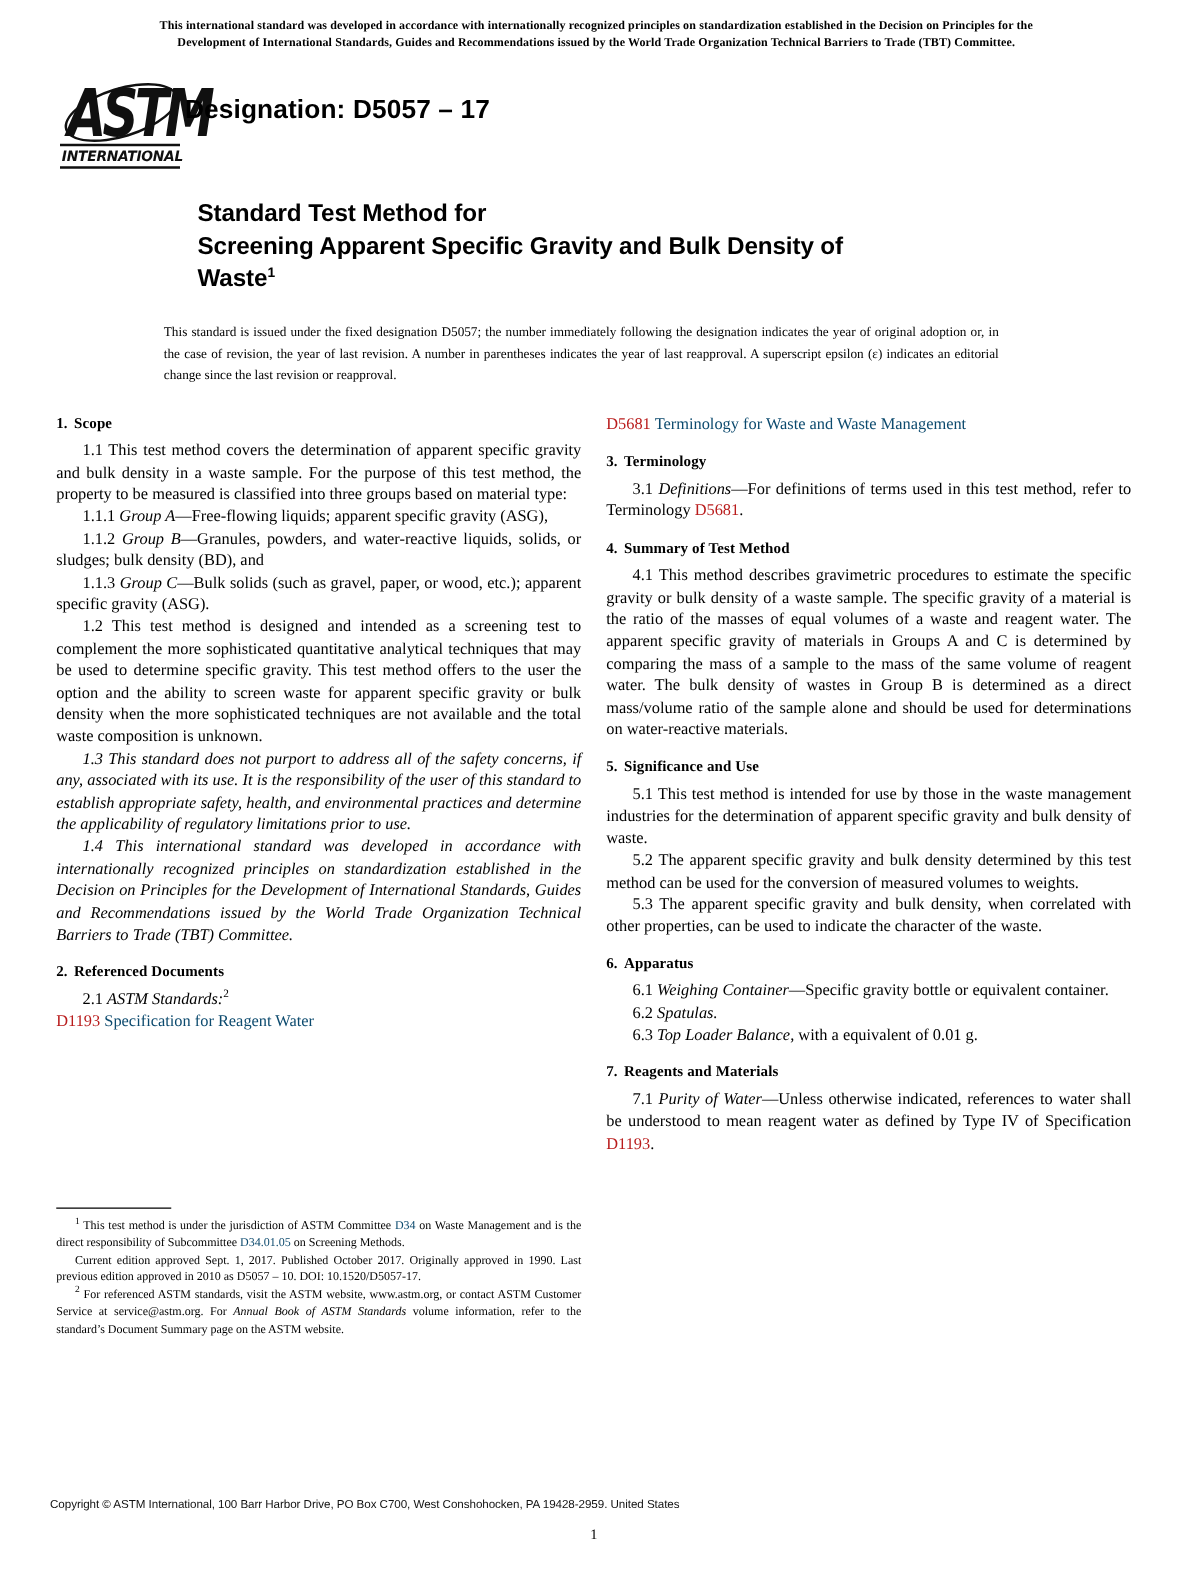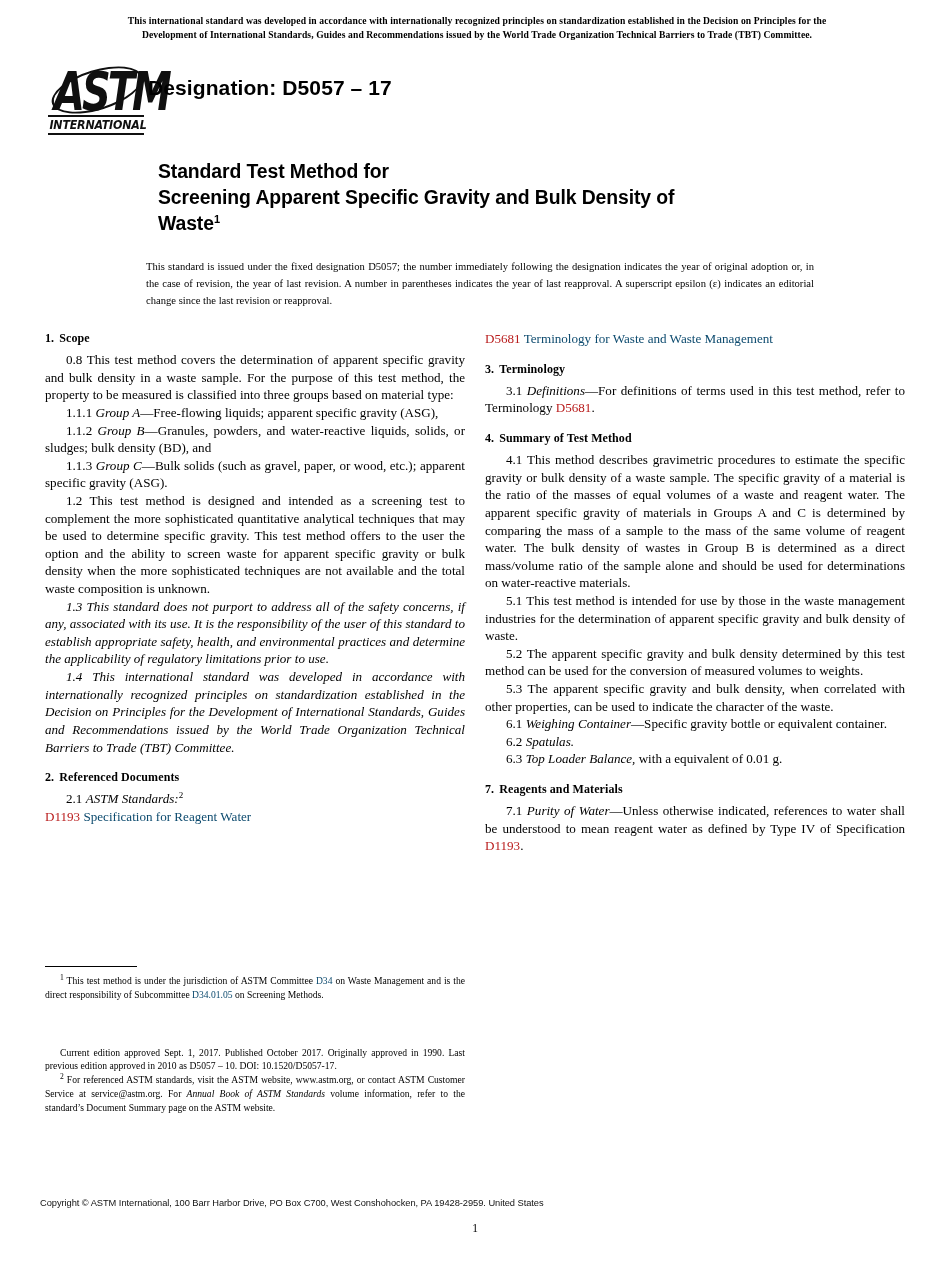--- a/index.html
+++ b/index.html
@@ -128,21 +128,21 @@
   }
   .title-block sup {
     font-size: 11px;
     vertical-align: super;
     line-height: 0;
   }
 
   
   .intro {
     position: absolute;
-    left: 146px;
+    left: 131px;
     top: 258px;
     width: 668px;
     font-size: 10.6px;
     line-height: 1.62;
     text-align: justify;
   }
 
   
   .col {
     position: absolute;
@@ -201,21 +201,21 @@
   .fn-rule {
     width: 92px;
     height: 1px;
     background: #000;
     margin: 0 0 7px 0;
   }
   .footnotes p {
     margin: 0;
     text-indent: 15px;
   }
-  .footnotes p.fn-cont { text-indent: 15px; margin-top: 44px; }
+  .footnotes p.fn-cont { text-indent: 15px; }
   .footnotes sup {
     font-size: 7.6px;
     vertical-align: super;
     line-height: 0;
   }
 
   
   .copyright {
     position: absolute;
     left: 40px;
@@ -264,21 +264,21 @@
 
   <div class="intro">This standard is issued under the fixed designation D5057; the number immediately following the designation indicates the year of original adoption or, in the case of revision, the year of last revision. A number in parentheses indicates the year of last reapproval. A superscript epsilon (ε) indicates an editorial change since the last revision or reapproval.</div>
 
   <div class="col col-left">
 
     <h2 class="sec">
       <span class="num">1.</span><span>Scope</span>
     </h2>
 
     <p class="para">
-      <span>0.8</span>
+      <span>1.1</span>
       <span>This test method covers the determination of apparent specific gravity and bulk density in a waste sample. For the purpose of this test method, the property to be measured is classified into three groups based on material type:</span>
     </p>
 
     <p class="para">
       <span>1.1.1</span>
       <span class="lead">Group A</span><span>—Free-flowing liquids; apparent specific gravity (ASG),</span>
     </p>
 
     <p class="para">
       <span>1.1.2</span>
@@ -352,36 +352,42 @@
 
     <h2 class="sec">
       <span class="num">4.</span><span>Summary of Test Method</span>
     </h2>
 
     <p class="para">
       <span>4.1</span>
       <span>This method describes gravimetric procedures to estimate the specific gravity or bulk density of a waste sample. The specific gravity of a material is the ratio of the masses of equal volumes of a waste and reagent water. The apparent specific gravity of materials in Groups A and C is determined by comparing the mass of a sample to the mass of the same volume of reagent water. The bulk density of wastes in Group B is determined as a direct mass/volume ratio of the sample alone and should be used for determinations on water-reactive materials.</span>
     </p>
 
+    <h2 class="sec">
+      <span class="num">5.</span><span>Significance and Use</span>
+    </h2>
 
     <p class="para">
       <span>5.1</span>
       <span>This test method is intended for use by those in the waste management industries for the determination of apparent specific gravity and bulk density of waste.</span>
     </p>
 
     <p class="para gap">
       <span>5.2</span>
       <span>The apparent specific gravity and bulk density determined by this test method can be used for the conversion of measured volumes to weights.</span>
     </p>
 
     <p class="para gap">
       <span>5.3</span>
       <span>The apparent specific gravity and bulk density, when correlated with other properties, can be used to indicate the character of the waste.</span>
     </p>
 
+    <h2 class="sec">
+      <span class="num">6.</span><span>Apparatus</span>
+    </h2>
 
     <p class="para">
       <span>6.1</span>
       <span class="lead">Weighing Container</span><span>—Specific gravity bottle or equivalent container.</span>
     </p>
 
     <p class="para gap">
       <span>6.2</span>
       <span class="lead">Spatulas.</span>
     </p>

